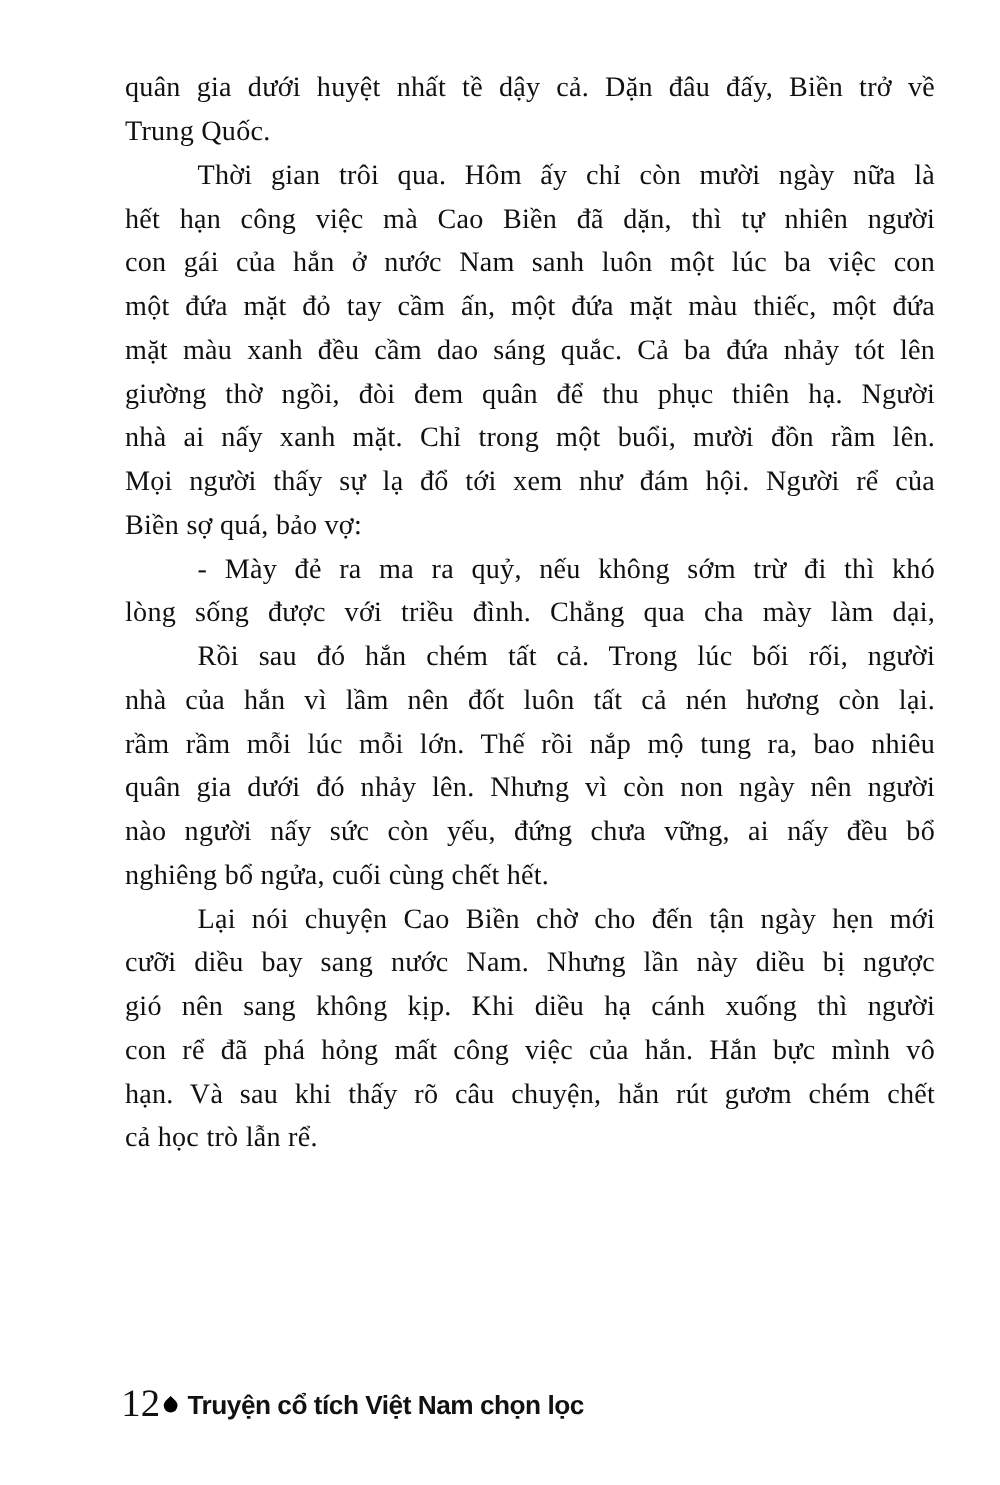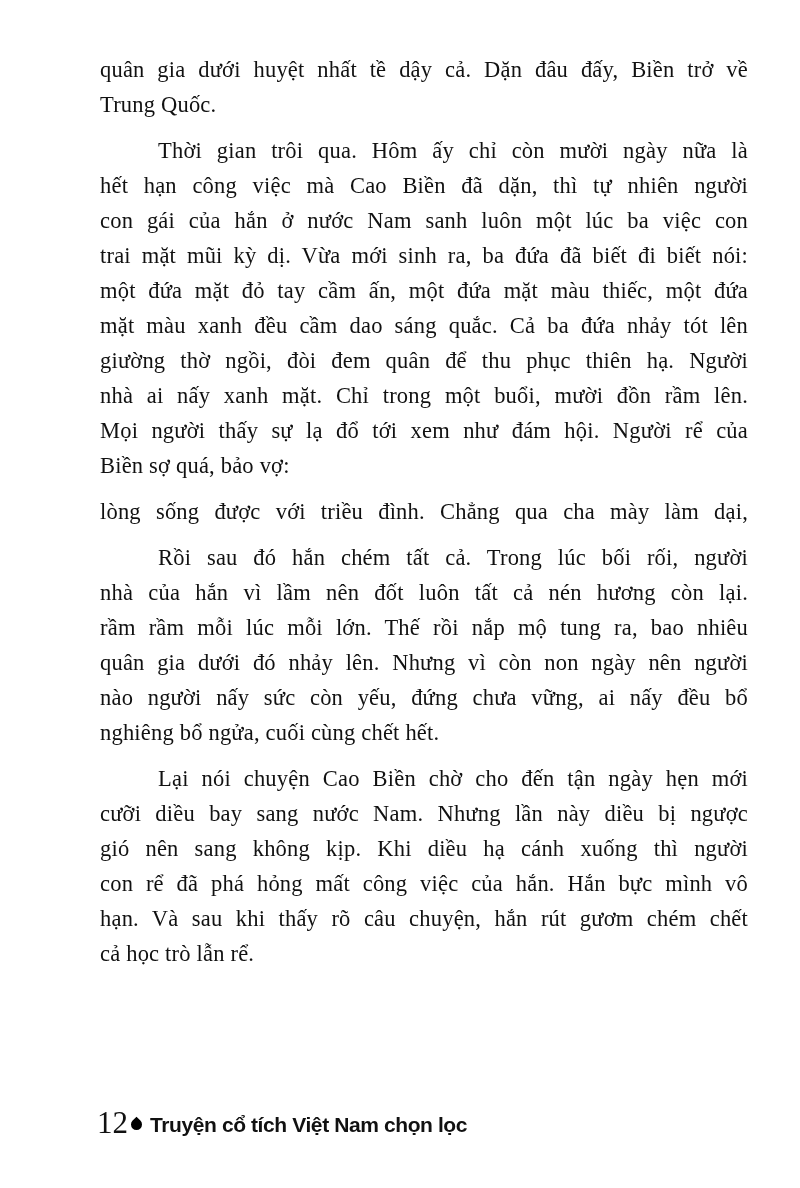--- a/index.html
+++ b/index.html
@@ -13,21 +13,21 @@
     overflow: hidden;
     font-family: "Liberation Serif", "DejaVu Serif", serif;
   }
   .text-block {
     padding: 52px 52px 0 100px;
     width: 648px;
     box-sizing: content-box;
     font-size: 22.5px;
   }
   .para { margin: 0; }
-  .para.spaced { margin-top: 11px; }
+  .para.spaced { margin-top: 0; }
   .line {
     min-height: 35px;
     line-height: 35px;
     text-align: justify;
     text-align-last: justify;
     letter-spacing: 0.2px;
   }
   .line.last { text-align-last: left; }
   .line.indent { text-indent: 58px; }
   .footer {
@@ -69,29 +69,29 @@
 
   <div class="text-block">
       <div class="para">
         <div class="line">quân gia dưới huyệt nhất tề dậy cả. Dặn đâu đấy, Biền trở về</div>
         <div class="line last">Trung Quốc.</div>
       </div>
       <div class="para spaced">
         <div class="line indent">Thời gian trôi qua. Hôm ấy chỉ còn mười ngày nữa là</div>
         <div class="line">hết hạn công việc mà Cao Biền đã dặn, thì tự nhiên người</div>
         <div class="line">con gái của hắn ở nước Nam sanh luôn một lúc ba việc con</div>
-        <div class="line">trai mặt mũi kỳ dị. Vừa mới sinh ra, ba đứa đã biết đi biết nói:</div>
         <div class="line">một đứa mặt đỏ tay cầm ấn, một đứa mặt màu thiếc, một đứa</div>
         <div class="line">mặt màu xanh đều cầm dao sáng quắc. Cả ba đứa nhảy tót lên</div>
         <div class="line">giường thờ ngồi, đòi đem quân để thu phục thiên hạ. Người</div>
         <div class="line">nhà ai nấy xanh mặt. Chỉ trong một buổi, mười đồn rầm lên.</div>
         <div class="line">Mọi người thấy sự lạ đổ tới xem như đám hội. Người rể của</div>
         <div class="line last">Biền sợ quá, bảo vợ:</div>
       </div>
       <div class="para spaced">
+        <div class="line indent">- Mày đẻ ra ma ra quỷ, nếu không sớm trừ đi thì khó</div>
         <div class="line">lòng sống được với triều đình. Chẳng qua cha mày làm dại,</div>
       </div>
       <div class="para spaced">
         <div class="line indent">Rồi sau đó hắn chém tất cả. Trong lúc bối rối, người</div>
         <div class="line">nhà của hắn vì lầm nên đốt luôn tất cả nén hương còn lại.</div>
         <div class="line">rầm rầm mỗi lúc mỗi lớn. Thế rồi nắp mộ tung ra, bao nhiêu</div>
         <div class="line">quân gia dưới đó nhảy lên. Nhưng vì còn non ngày nên người</div>
         <div class="line">nào người nấy sức còn yếu, đứng chưa vững, ai nấy đều bổ</div>
         <div class="line last">nghiêng bổ ngửa, cuối cùng chết hết.</div>
       </div>

